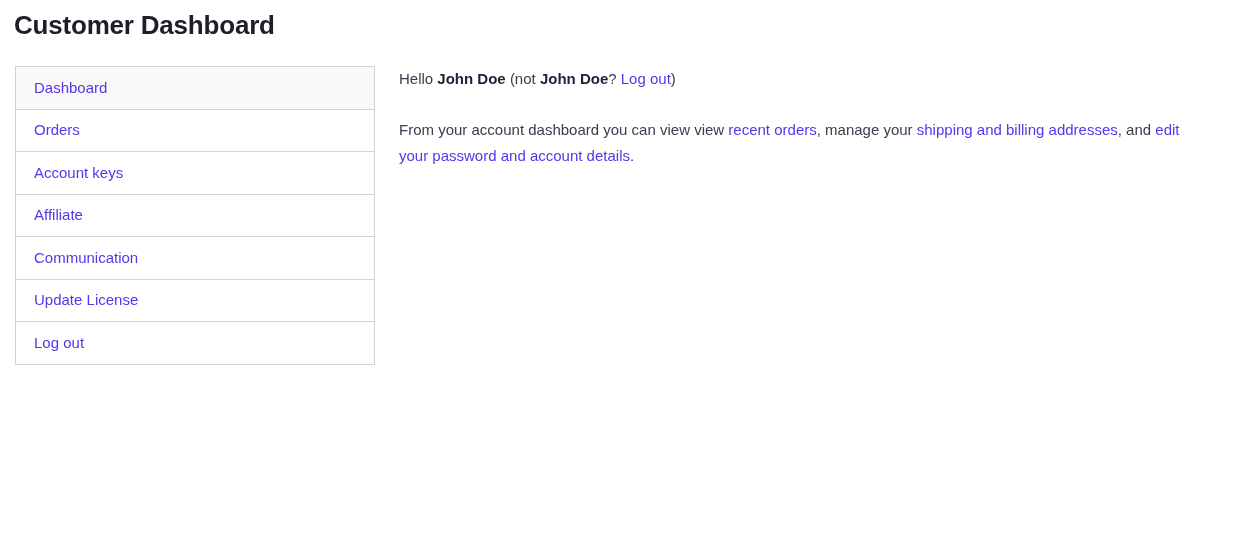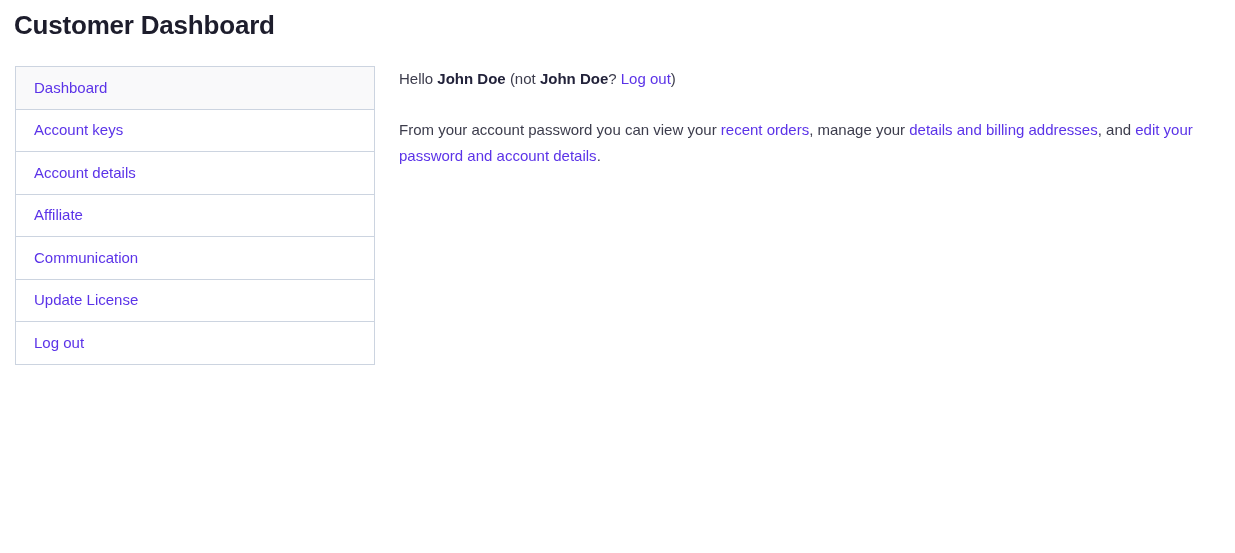--- a/index.html
+++ b/index.html
@@ -122,31 +122,31 @@
   <h1 class="page-title">Customer Dashboard</h1>
 
   <div class="account-wrap">
 
     <ul class="account-nav">
 
       <li class="nav-item is-active">
         <a class="nav-link">Dashboard</a>
       </li>
 
+      <li class="nav-item">
+        <a class="nav-link">Orders</a>
+      </li>
 
       <li class="nav-item">
         <a class="nav-link">Account keys</a>
       </li>
 
 
 
 
-      <li class="nav-item">
-        <a class="nav-link">Account details</a>
-      </li>
 
       <li class="nav-item">
         <a class="nav-link">Affiliate</a>
       </li>
 
       <li class="nav-item">
         <a class="nav-link">Communication</a>
       </li>
 
       <li class="nav-item">
@@ -156,18 +156,18 @@
       <li class="nav-item">
         <a class="nav-link">Log out</a>
       </li>
 
     </ul>
 
     <div class="account-content">
 
       <p class="content-para first"><span>Hello</span>&nbsp;<span class="strongname">John Doe</span>&nbsp;<span class="punct">(not</span>&nbsp;<span class="strongname">John Doe</span><span class="punct">?</span>&nbsp;<a class="inline-link">Log out</a><span class="punct">)</span></p>
 
-      <p class="content-para second"><span>From your account password you can view your</span>&nbsp;<a class="inline-link">recent orders</a><span class="punct">, manage your</span>&nbsp;<a class="inline-link">details and billing addresses</a><span class="punct">, and</span>&nbsp;<a class="inline-link">edit your password and account details</a><span class="punct">.</span></p>
+      <p class="content-para second"><span>From your account dashboard you can view view</span>&nbsp;<a class="inline-link">recent orders</a><span class="punct">, manage your</span>&nbsp;<a class="inline-link">shipping and billing addresses</a><span class="punct">, and</span>&nbsp;<a class="inline-link">edit your password and account details</a><span class="punct">.</span></p>
 
     </div>
 
   </div>
 </div>
 
 </body></html>

